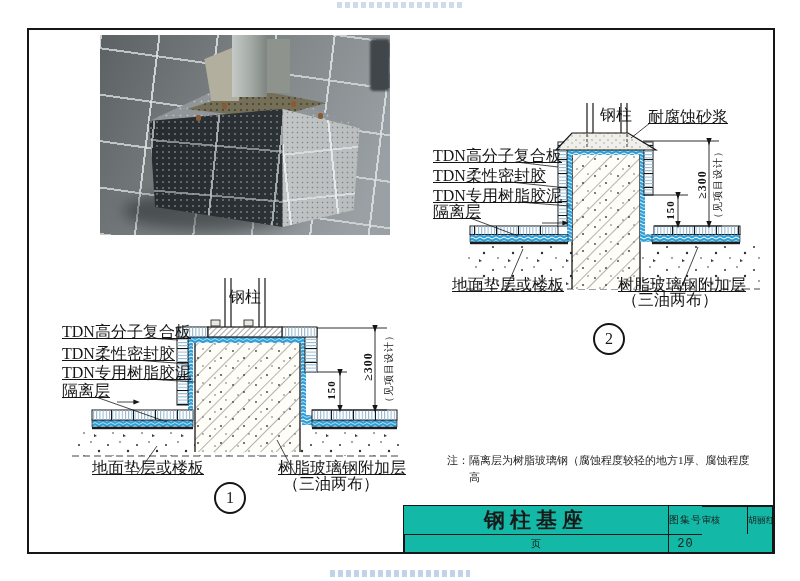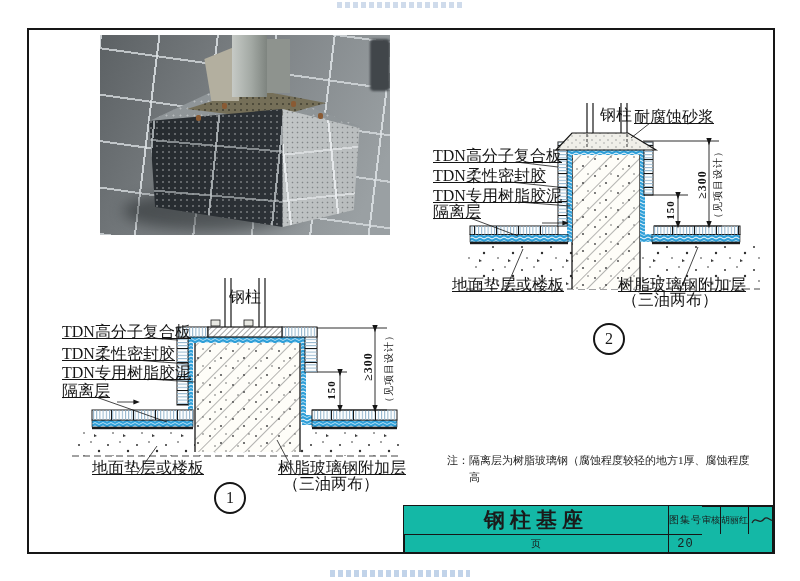--- a/index.html
+++ b/index.html
@@ -216,21 +216,21 @@
       </g>
       <g stroke="#161616" stroke-width="0.9" fill="none">
         <line x1="214" y1="92" x2="258" y2="92"></line>
         <line x1="224" y1="123" x2="292" y2="123"></line>
         <line x1="213" y1="38" x2="289" y2="38"></line>
         <line x1="248" y1="93" x2="248" y2="122" marker-start="url(#aar)" marker-end="url(#aar)"></line>
         <line x1="279" y1="39" x2="279" y2="122" marker-start="url(#aar)" marker-end="url(#aar)"></line>
       </g>
     </svg>
     <div class="dlab" style="left:164px;top:6px;width:44px;text-align:center;">钢柱</div>
-    <div class="dlab u" style="left:204px;top:8px;">耐腐蚀砂浆</div>
+    <div class="dlab u" style="left:218px;top:8px;">耐腐蚀砂浆</div>
     <div class="dlab u" style="left:3px;top:47px;">TDN高分子复合板</div>
     <div class="dlab u" style="left:3px;top:67px;">TDN柔性密封胶</div>
     <div class="dlab u" style="left:3px;top:87px;">TDN专用树脂胶泥</div>
     <div class="dlab u" style="left:3px;top:103px;">隔离层</div>
     <div class="dlab u" style="left:22px;top:176px;">地面垫层或楼板</div>
     <div class="dlab u" style="left:188px;top:176px;">树脂玻璃钢附加层</div>
     <div class="dlab" style="left:192px;top:191px;">（三油两布）</div>
     <div class="dim rot" style="left:225px;top:101px;width:30px;">150</div>
     <div class="dim rot" style="left:254px;top:74px;width:36px;font-size:12px;">≥300</div>
     <div class="dim rot" style="left:250px;top:75px;width:76px;font-size:10px;font-weight:normal;">（见项目设计）</div>
@@ -373,21 +373,21 @@
     </div>
   </div>
 
   <div class="tblock">
     <div class="tb-cell first toprow tb-title">钢柱基座</div>
     <div class="tb-cell toprow tb-small">图集号</div>
 
     <div class="tb-cell first" style="padding:0;">
       <div class="approw" style="width:100%;">
         <div class="ap first" style="width:20px;">审核</div>
-        <div class="ap" style="width:30px;">胡丽红</div>
+        <div class="ap" style="width:30px;margin-left:27px;">胡丽红</div>
         <div class="ap" style="width:46px;">
           <svg width="42" height="15">
             <path d="M3 10 C7 2 10 13 15 6 C19 1 22 12 27 5 C31 1 34 12 39 7" stroke="#222" stroke-width="1.3" fill="none"></path>
           </svg>
         </div>
         <div class="ap" style="width:20px;">校对</div>
         <div class="ap" style="width:32px;">王成友</div>
         <div class="ap" style="width:46px;">
           <svg width="42" height="15">
             <path d="M3 8 C9 13 11 2 17 9 C21 13 25 3 30 9 C34 13 38 4 40 9 M14 3 L28 13" stroke="#222" stroke-width="1.3" fill="none"></path>

